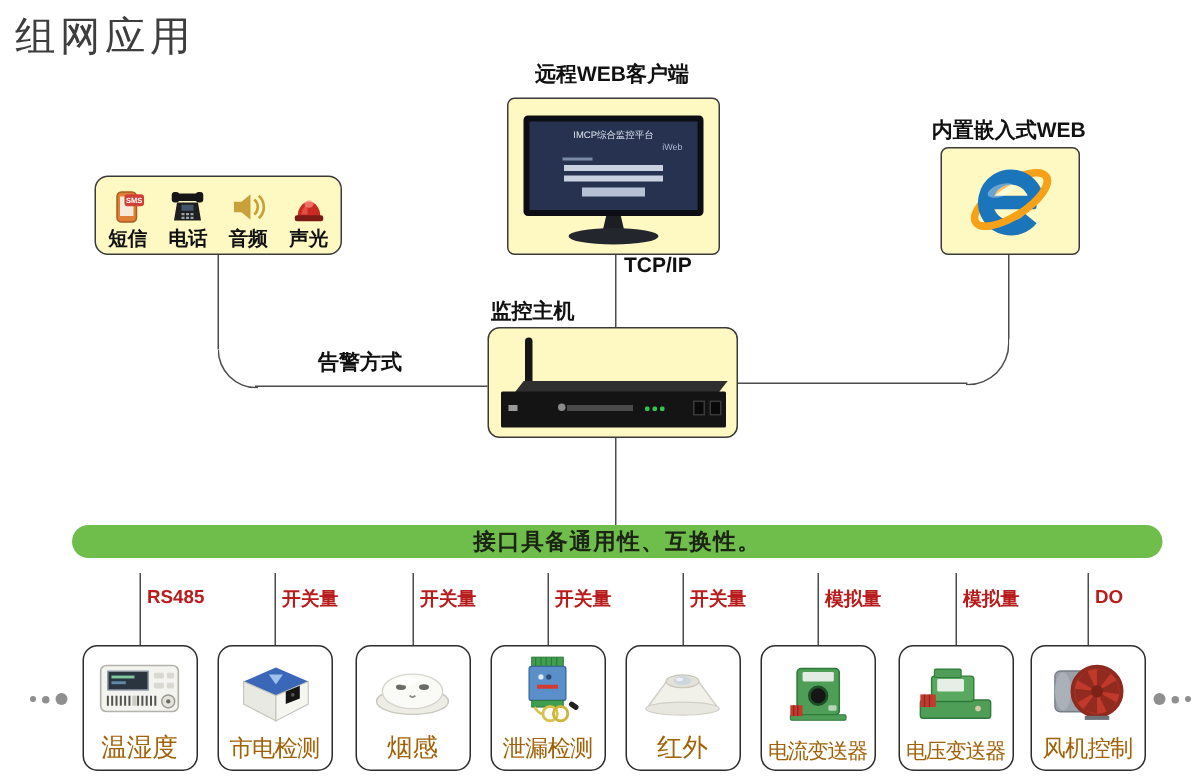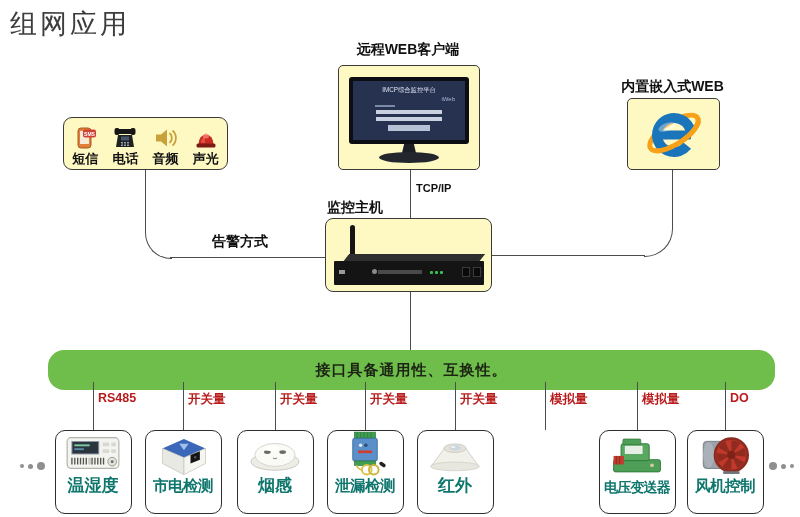--- a/index.html
+++ b/index.html
@@ -43,30 +43,30 @@
   .antenna{position:absolute;left:24px;top:6px;width:5px;height:37px;background:#151515;border-radius:3px 3px 0 0;}
   .host-top{position:absolute;left:20px;top:35px;width:136px;height:8px;background:#2f2f2f;transform:skewX(-38deg);}
   .host-front{position:absolute;left:8px;top:42px;width:150px;height:24px;background:#141414;border-radius:1px;}
   .hf-logo{position:absolute;left:44px;top:9px;width:44px;height:4px;background:#4a4a4a;}
   .hf-dot{position:absolute;left:38px;top:8px;width:5px;height:5px;border-radius:50%;background:#8b8b8b;}
   .hf-led{position:absolute;top:10px;width:3px;height:3px;background:#35c24e;border-radius:1px;}
   .hf-sq{position:absolute;top:6px;width:8px;height:10px;background:#090909;border:1px solid #3b3b3b;box-sizing:border-box;}
   .hf-mark{position:absolute;left:5px;top:9px;width:6px;height:4px;background:#9a9a9a;}
 
   
-  .busbar{position:absolute;left:48px;top:350px;width:727px;height:40px;background:#6fbe4b;border-radius:16px;display:flex;align-items:center;justify-content:center;}
+  .busbar{position:absolute;left:48px;top:350px;width:727px;height:22px;background:#6fbe4b;border-radius:16px;display:flex;align-items:center;justify-content:center;}
   .busbar span{font-size:15px;font-weight:bold;color:#1c2414;letter-spacing:1px;}
 
   .busline{position:absolute;top:382px;height:48px;width:1.2px;background:#4c4c4c;}
   .buslbl{position:absolute;top:391px;font-size:12.5px;font-weight:bold;color:#b91c1c;white-space:nowrap;}
 
   
   .dev{position:absolute;top:430px;width:77px;height:84px;border:1.6px solid #2d2d2d;border-radius:10px;background:#fff;box-sizing:border-box;display:flex;flex-direction:column;align-items:center;}
   .dev .icon{flex:1;display:flex;align-items:center;justify-content:center;width:100%;overflow:hidden;}
-  .dev .dlabel{font-weight:bold;font-size:17px;color:#0f766e;margin-bottom:16px;white-space:nowrap;}
+  .dev .dlabel{font-weight:normal;font-size:17px;color:#a16207;margin-bottom:3px;white-space:nowrap;}
   .dev.c4 .dlabel{font-size:15.5px;letter-spacing:-0.5px;}
   .dev.c5 .dlabel{font-size:14px;letter-spacing:-0.8px;}
 
   .dots{position:absolute;display:flex;align-items:center;gap:4px;}
   .dots i{display:block;border-radius:50%;background:#8f8f8f;}
 </style>
 </head>
 <body>
 
 <div id="stage">
@@ -78,21 +78,21 @@
   <div class="hline" style="left:170px;top:256.8px;width:155px;"></div>
 
   <div class="vline" style="left:410px;top:168px;height:50px;"></div>
 
   <div class="vline" style="left:672px;top:168px;height:58px;"></div>
   <div class="corner-br" style="left:644px;top:226px;width:28px;height:30px;"></div>
   <div class="hline" style="left:490px;top:254.8px;width:155px;"></div>
 
   <div class="vline" style="left:410px;top:290px;height:60px;"></div>
 
-  <div class="link-label" style="left:416px;top:182px;font-size:11px;">TCP/IP</div>
+  <div class="link-label" style="left:416px;top:168px;font-size:14px;">TCP/IP</div>
   <div class="link-label" style="left:212px;top:233px;font-size:14px;">告警方式</div>
 
   <div class="node-box alarm">
     <div class="alarm-item">
       <svg width="26" height="26" viewBox="0 0 26 26">
         <rect x="6" y="3" width="13" height="20" rx="3" fill="#e07f35" stroke="#a85a22" stroke-width="1"></rect>
         <rect x="8" y="6" width="9" height="13" fill="#f7ead6"></rect>
         <rect x="11" y="4.5" width="13" height="8" rx="2" fill="#cf4136"></rect>
         <text x="17.5" y="10.5" font-size="5" font-weight="bold" fill="#fff" text-anchor="middle">SMS</text>
       </svg>
@@ -273,20 +273,34 @@
         <polygon points="7,38 57,38 43,19 21,19" fill="#f1f1ea" stroke="#cfcfc6" stroke-width="1"></polygon>
         <ellipse cx="32" cy="38" rx="25.5" ry="4.5" fill="#e7e7df" stroke="#cfcfc6" stroke-width="0.8"></ellipse>
         <ellipse cx="32" cy="19" rx="11.5" ry="4.5" fill="#e2e2d8" stroke="#c6c6bc" stroke-width="0.8"></ellipse>
         <ellipse cx="32" cy="18.5" rx="6" ry="3" fill="#cdd6df"></ellipse>
         <ellipse cx="30" cy="17.8" rx="2.5" ry="1.2" fill="#eef2f6"></ellipse>
       </svg>
     </div>
     <div class="dlabel">红外</div>
   </div>
 
+  <div class="dev c5" style="left:506.5px;">
+    <div class="icon">
+      <svg width="58" height="46" viewBox="0 0 64 48">
+        <rect x="17" y="6" width="31" height="34" rx="3" fill="#4f9e57" stroke="#2f7a3a" stroke-width="1.2"></rect>
+        <rect x="21" y="8.5" width="23" height="7" rx="1" fill="#e3ece2"></rect>
+        <circle cx="32.5" cy="26" r="6.5" fill="#161616" stroke="#1d4f26" stroke-width="2"></circle>
+        <rect x="12" y="40" width="41" height="4" rx="1" fill="#4f9e57" stroke="#2f7a3a" stroke-width="0.8"></rect>
+        <rect x="12" y="33" width="9" height="8" fill="#c23b2e"></rect>
+        <path d="M14.5 33 v8 M17.5 33 v8" stroke="#8e2a20" stroke-width="1"></path>
+        <rect x="40" y="33" width="6" height="4" rx="1" fill="#e3ece2" opacity="0.7"></rect>
+      </svg>
+    </div>
+    <div class="dlabel">电流变送器</div>
+  </div>
 
   <div class="dev c5" style="left:598.5px;justify-content:center;">
     <div class="icon">
       <svg width="60" height="46" viewBox="0 0 64 48">
         <rect x="7" y="29" width="50" height="13" rx="2" fill="#4f9e57" stroke="#2f7a3a" stroke-width="1"></rect>
         <rect x="15" y="12" width="30" height="18" rx="2" fill="#58a860" stroke="#2f7a3a" stroke-width="1"></rect>
         <rect x="17" y="7" width="19" height="6" rx="1" fill="#4f9e57" stroke="#2f7a3a" stroke-width="0.8"></rect>
         <rect x="19" y="14" width="19" height="9" rx="1" fill="#e6efe5"></rect>
         <rect x="7" y="25" width="11" height="9" fill="#c23b2e"></rect>
         <path d="M10 25 v9 M13.5 25 v9" stroke="#8e2a20" stroke-width="1"></path>

